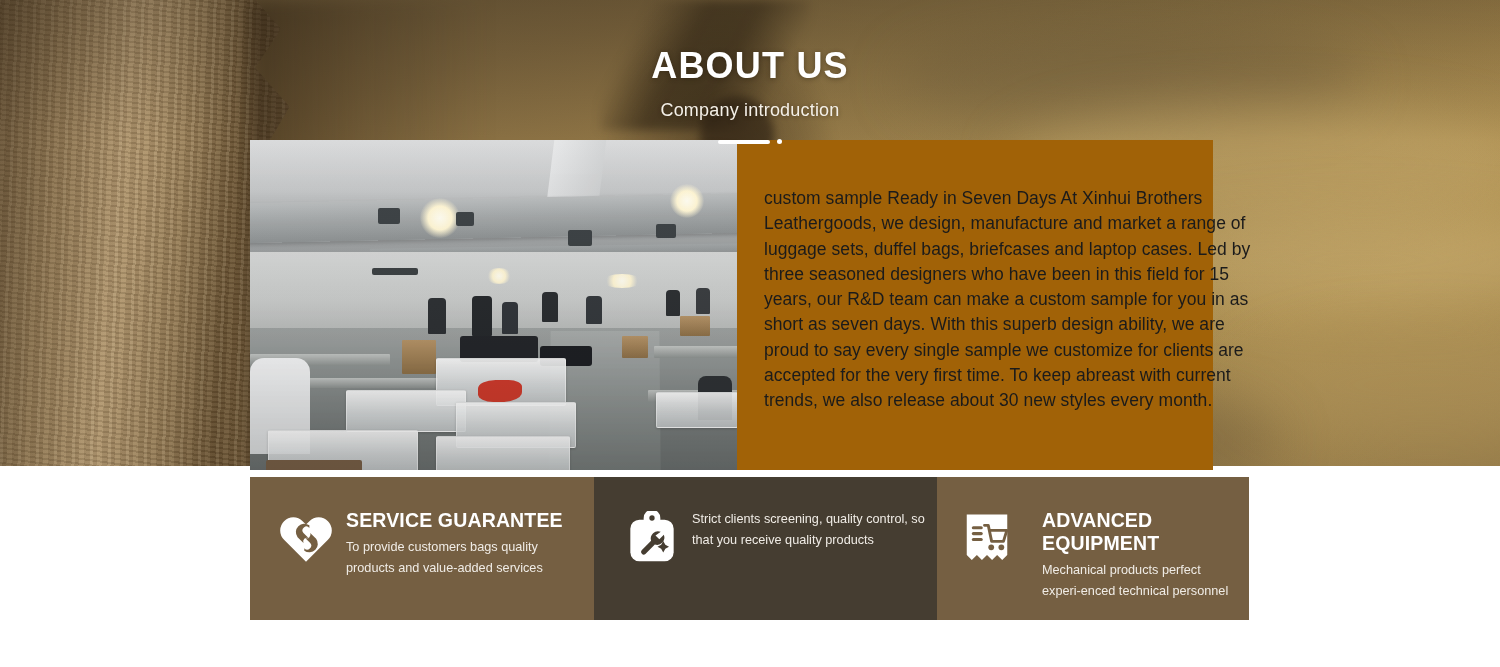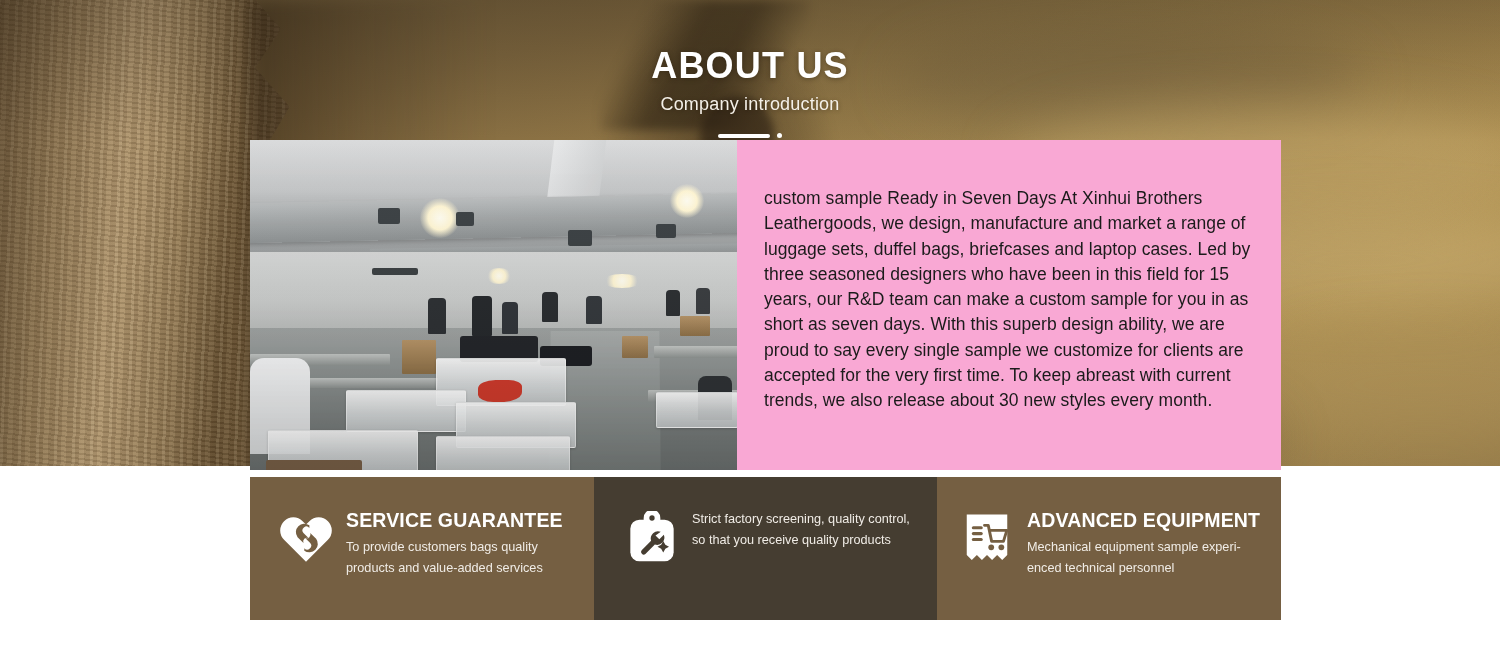--- a/index.html
+++ b/index.html
@@ -90,20 +90,21 @@
   .title-wrap {
     position: absolute; left: 0; top: 38px; width: 1500px;
     text-align: center; z-index: 6;
   }
   .title {
     font-size: 36px; font-weight: bold; color: #ffffff;
     letter-spacing: 1.2px; line-height: 56px;
     text-shadow: 0 1px 5px rgba(40,28,14,0.45);
   }
   .subtitle {
+    margin-top: 6px;
     font-size: 18px; color: #f4f0e8; font-weight: normal;
     letter-spacing: 0.2px;
     text-shadow: 0 1px 4px rgba(40,28,14,0.45);
   }
   .rule {
     margin: 12px auto 0; width: 70px; height: 17px;
     display: flex; align-items: center; justify-content: center; gap: 7px;
   }
   .rule-bar { width: 52px; height: 4px; border-radius: 2px; background: #ffffff; }
   .rule-dot { width: 5px; height: 5px; border-radius: 50%; background: #ffffff; }
@@ -170,43 +171,43 @@
   }
   .ph-box {
     position: absolute; background: linear-gradient(180deg, #b69468, #8d7048); border-radius: 1px;
   }
   .photo-shade {
     position: absolute; inset: 0;
     background: linear-gradient(180deg, rgba(255,255,255,0.04) 0%, rgba(0,0,0,0.05) 62%, rgba(0,0,0,0.14) 100%);
   }
 
   .panel {
-    position: absolute; left: 737px; top: 140px; width: 544px; height: 330px;
-    background: #f9a8d4; z-index: 5;
+    position: absolute; left: 737px; top: 140px; width: 476px; height: 330px;
+    background: #a16207; z-index: 5;
   }
   .panel-text {
     position: absolute; left: 27px; top: 46px; width: 495px;
     font-size: 17.5px; line-height: 25.3px; color: #1b1b1b;
     letter-spacing: 0.05px;
   }
 
   
   .cards {
     position: absolute; left: 250px; top: 477px; width: 1031px; height: 143px;
     display: flex; z-index: 5;
   }
   .card {
     display: flex; align-items: flex-start; padding: 32px 0 0 0;
     height: 143px; position: relative;
   }
   .card-0, .card-2 { background: #755f42; justify-content: space-between; }
   .card-1 { background: #453d31; }
   .card-0 { width: 344px; }
   .card-1 { width: 343px; }
-  .card-2 { width: 344px; }
+  .card-2 { width: 312px; gap: 15px; }
   .card-icon {
     width: 56px; min-width: 56px; height: 56px; margin-left: 28px; margin-top: 2px;
     display: flex; align-items: flex-start; justify-content: center;
   }
   .card-1 .card-icon { margin-left: 30px; }
   .card-2 .card-icon { margin-left: 22px; }
   .card-body { margin-left: 12px; padding-right: 12px; }
   .card-title {
     font-size: 19.5px; font-weight: bold; color: #ffffff;
     line-height: 23px; letter-spacing: 0.15px; margin-bottom: 5px;
@@ -324,36 +325,36 @@
         <svg width="50" height="54" viewBox="0 0 60 64" aria-hidden="true">
           <rect x="4" y="10" width="52" height="50" rx="11" fill="#ffffff"></rect>
           <path fill="#ffffff" d="M20 8 A10 10 0 0 1 40 8 L40 16 L20 16 Z"></path>
           <circle cx="30" cy="8" r="6.5" fill="#ffffff"></circle>
           <circle cx="30" cy="8" r="3.2" fill="#453d31"></circle>
           <path fill="#453d31" d="M40.5 24.5 a8.8 8.8 0 0 0 -11.6 10.8 L17.6 46.6 a3.2 3.2 0 0 0 4.5 4.5 L33.4 39.8 a8.8 8.8 0 0 0 10.8 -11.6 l-5.4 5.4 -4.6 -4.6 Z"></path>
           <path fill="#453d31" d="M41 40 l2.5 -4.4 2.5 4.4 4.4 2.5 -4.4 2.5 -2.5 4.4 -2.5 -4.4 -4.4 -2.5 Z"></path>
         </svg>
       </div>
       <div class="card-body">
-        <div class="card-desc">Strict factory screening, quality control, so that you receive quality products</div>
+        <div class="card-desc">Strict clients screening, quality control, so that you receive quality products</div>
       </div>
     </div>
 
     <div class="card card-2">
       <div class="card-icon">
         <svg width="52" height="54" viewBox="0 0 60 64" aria-hidden="true">
           <path fill="#ffffff" d="M6 4 h48 v48 l-6 6 -6 -6 -6 6 -6 -6 -6 6 -6 -6 -6 6 -6 -6 Z"></path>
           <rect x="12" y="18" width="13" height="3.6" rx="1.8" fill="#755f42"></rect>
           <rect x="12" y="25" width="13" height="3.6" rx="1.8" fill="#755f42"></rect>
           <rect x="12" y="32" width="13" height="3.6" rx="1.8" fill="#755f42"></rect>
           <path fill="none" stroke="#755f42" stroke-width="3.4" stroke-linecap="round" stroke-linejoin="round" d="M27 17 h4.5 l4 19 h14 l4 -13 h-20"></path>
           <circle cx="35" cy="43" r="3.4" fill="#755f42"></circle>
           <circle cx="47" cy="43" r="3.4" fill="#755f42"></circle>
         </svg>
       </div>
       <div class="card-body">
         <div class="card-title">ADVANCED EQUIPMENT</div>
-        <div class="card-desc">Mechanical equipment sample experi-enced technical personnel</div>
+        <div class="card-desc">Mechanical products perfect experi-enced technical personnel</div>
       </div>
     </div>
 
   </div>
 </div>
 
 </body></html>

